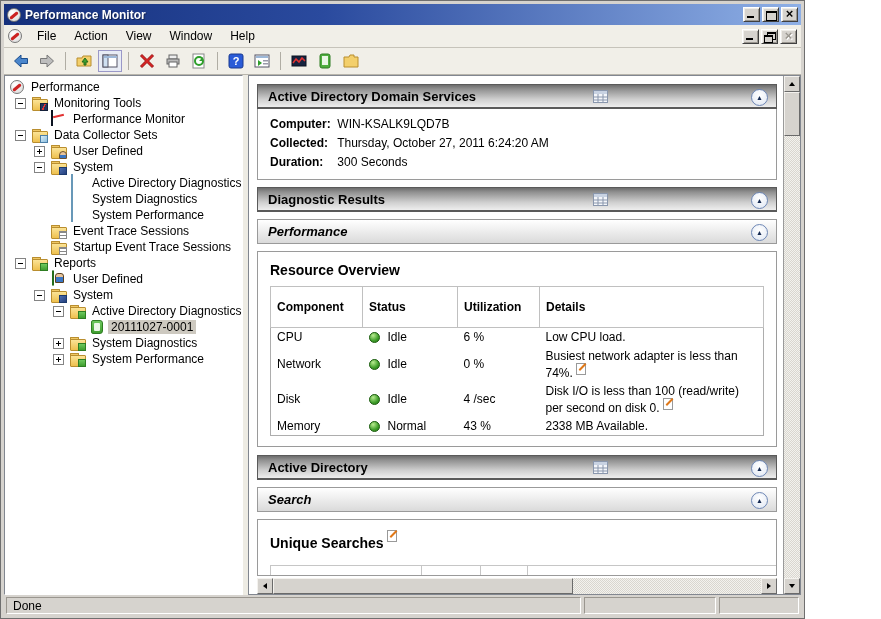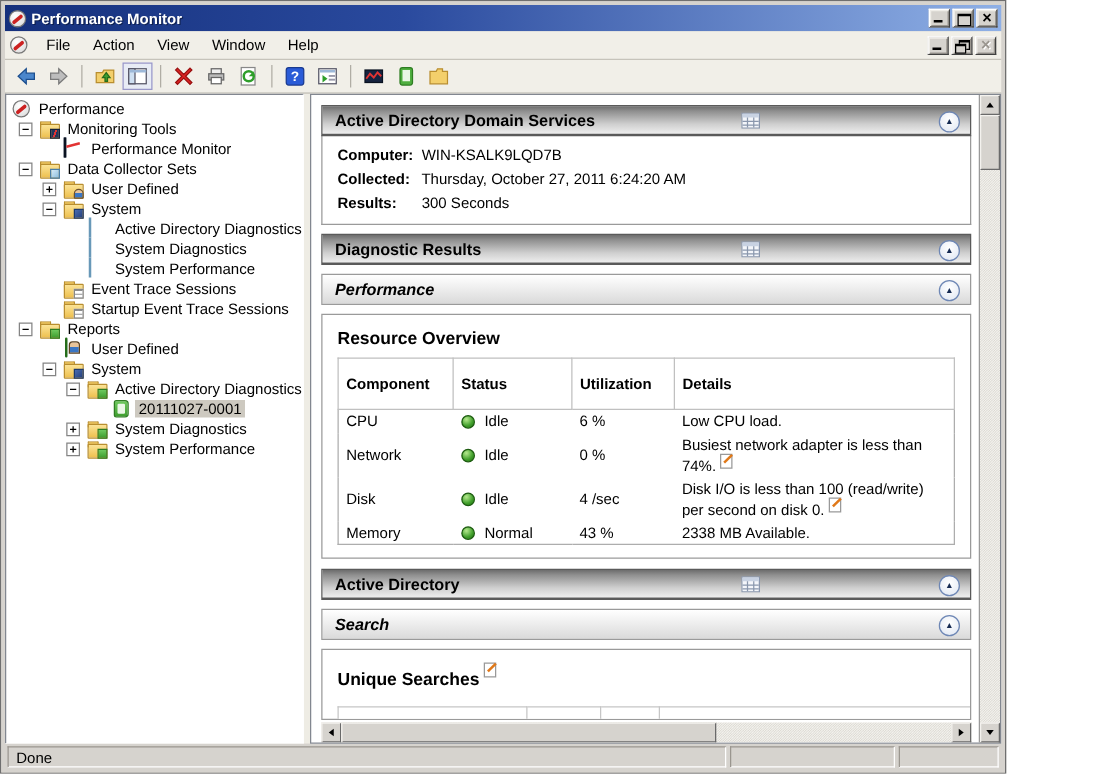--- a/index.html
+++ b/index.html
@@ -410,21 +410,21 @@
                   <line x1="10" y1="4" x2="10" y2="12" stroke="#8a97ad"></line>
                   <line x1="1" y1="7" x2="14" y2="7" stroke="#8a97ad"></line>
                   <line x1="1" y1="10" x2="14" y2="10" stroke="#8a97ad"></line>
                 </svg></span>
           <span class="collapsebtn">▲</span>
         </div>
 
         <div class="infobox">
           <div class="inforow"><b>Computer:</b> <span>WIN-KSALK9LQD7B</span></div>
           <div class="inforow"><b>Collected:</b> <span>Thursday, October 27, 2011 6:24:20 AM</span></div>
-          <div class="inforow" style="margin-bottom:0;"><b>Results:</b> <span>300 Seconds</span></div>
+          <div class="inforow" style="margin-bottom:0;"><b>Duration:</b> <span>300 Seconds</span></div>
         </div>
 
         <div class="secbar dark">
           <span class="stitle">Diagnostic Results</span>
           <span class="grid-ic"><svg width="15" height="13">
                   <rect x="0.5" y="0.5" width="14" height="12" fill="#f4f6fa" stroke="#8a97ad"></rect>
                   <rect x="1" y="1" width="13" height="3" fill="#c8d2e2"></rect>
                   <line x1="5" y1="4" x2="5" y2="12" stroke="#8a97ad"></line>
                   <line x1="10" y1="4" x2="10" y2="12" stroke="#8a97ad"></line>
                   <line x1="1" y1="7" x2="14" y2="7" stroke="#8a97ad"></line>

